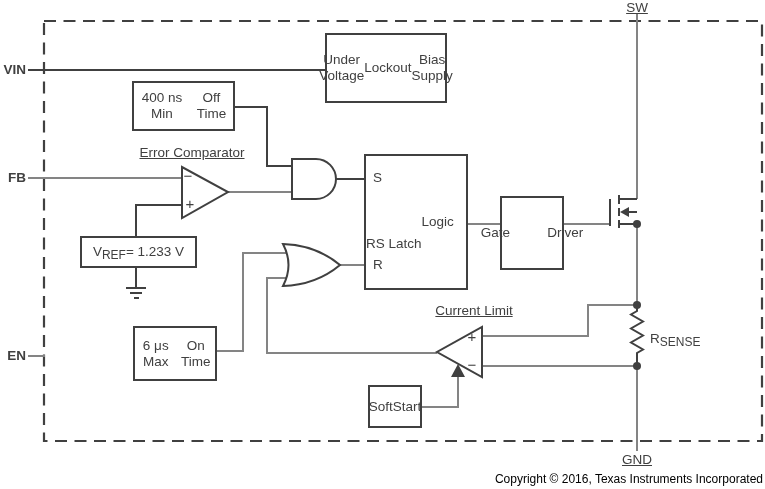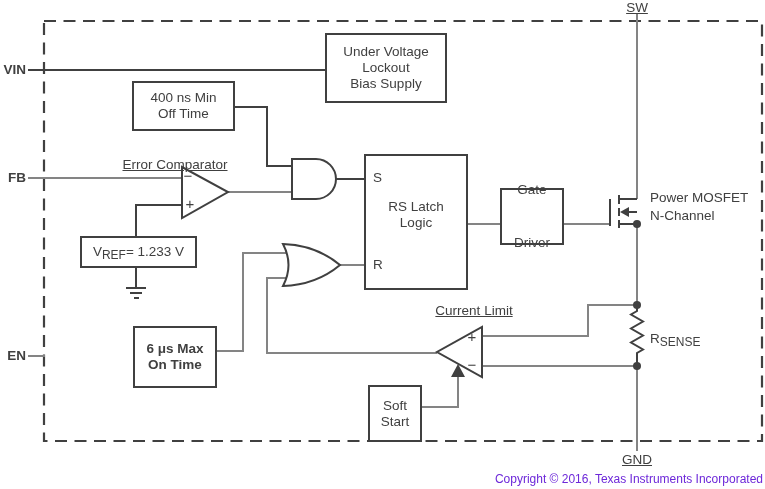--- a/index.html
+++ b/index.html
@@ -4,30 +4,30 @@
 <style>
   html,body { margin:0; padding:0; background:#ffffff; }
   .canvas {
     position:relative; width:765px; height:489px; background:#ffffff;
     font-family:"Liberation Sans", sans-serif; color:#404040; overflow:hidden;
   }
   .canvas * { box-sizing:border-box; }
   svg.wires { position:absolute; left:0; top:0; }
   .box {
     position:absolute; background:#ffffff; border:2px solid #404040;
-    display:flex; flex-direction:column; align-items:center; justify-content:center;
+    display:flex; flex-direction:row; align-items:center; justify-content:center;
     font-size:13.5px; line-height:16px; text-align:center;
   }
   .lbl { position:absolute; font-size:13.5px; line-height:16px; white-space:nowrap; }
   .pin { width:26px; text-align:right;font-weight:bold; }
   .ctr { text-align:center;text-decoration:underline; }
   .sub { font-size:12px; position:relative; top:3px; }
   .sign { position:absolute; font-size:15px; line-height:14px; width:16px; text-align:center; }
   .latchpin { position:absolute; font-size:13.5px; }
-  .copyright { position:absolute; font-size:12px; text-align:right; color:#6d28d9; }
+  .copyright { position:absolute; font-size:12px; text-align:right; color:#000000; }
 </style>
 </head>
 <body>
 
 <div class="canvas">
 
   <svg class="wires" width="765" height="489" viewBox="0 0 765 489">
 
     <rect x="44" y="21" width="718" height="420" fill="none" stroke="#404040" stroke-width="2.2" stroke-dasharray="12 7.5"></rect>
 
@@ -105,51 +105,47 @@
       <span> = 1.233 V</span>
   </div>
 
   <div class="box" style="left:364px; top:154px; width:104px; height:136px; justify-content:flex-start;">
     <span class="latchpin" style="left:7px; top:14px;">S</span>
     <span class="latchpin" style="left:7px; top:101px;">R</span>
     <div style="margin-top:43px;">RS Latch</div>
     <div>Logic</div>
   </div>
 
-  <div class="box" style="left:500px; top:188px; width:64px; height:57px;gap:37px;">
+  <div class="box" style="left:500px; top:196px; width:64px; height:74px;gap:37px;">
     <div>Gate</div>
     <div>Driver</div>
   </div>
 
-  <div class="box" style="left:133px; top:326px; width:84px; height:62px;font-weight:bold;">
+  <div class="box" style="left:133px; top:326px; width:84px; height:55px;">
     <div>6 μs Max</div>
     <div>On Time</div>
   </div>
 
-  <div class="box" style="left:368px; top:385px; width:54px; height:57px;">
+  <div class="box" style="left:368px; top:385px; width:54px; height:43px;">
     <div>Soft</div>
     <div>Start</div>
   </div>
 
   <span class="sign" style="left:180px; top:169px;">−</span>
   <span class="sign" style="left:182px; top:197px;">+</span>
   <span class="sign" style="left:464px; top:330px;">+</span>
   <span class="sign" style="left:464px; top:358px;">−</span>
 
   <div class="lbl pin" style="left:0px; top:62px;">VIN</div>
   <div class="lbl pin" style="left:0px; top:170px;">FB</div>
   <div class="lbl pin" style="left:0px; top:348px;">EN</div>
   <div class="lbl ctr" style="left:612px; top:0px; width:50px;">SW</div>
   <div class="lbl ctr" style="left:612px; top:452px; width:50px;">GND</div>
 
-  <div class="lbl ctr" style="left:95px; top:145px; width:160px;margin-top:12px;">Error Comparator</div>
+  <div class="lbl ctr" style="left:112px; top:145px; width:160px;">Error Comparator</div>
   <div class="lbl ctr" style="left:409px; top:303px; width:130px;">Current Limit</div>
-  <div class="lbl" style="left:650px; top:189px; line-height:18px;">
-    <div>Power MOSFET</div>
-    <div>N-Channel</div>
-  </div>
   <div class="lbl" style="left:650px; top:331px;">
     <span>R</span><span class="sub">SENSE</span>
   </div>
 
   <div class="copyright" style="left:400px; top:472px; width:363px;">Copyright © 2016, Texas Instruments Incorporated</div>
 
 </div>
 
 </body></html>

